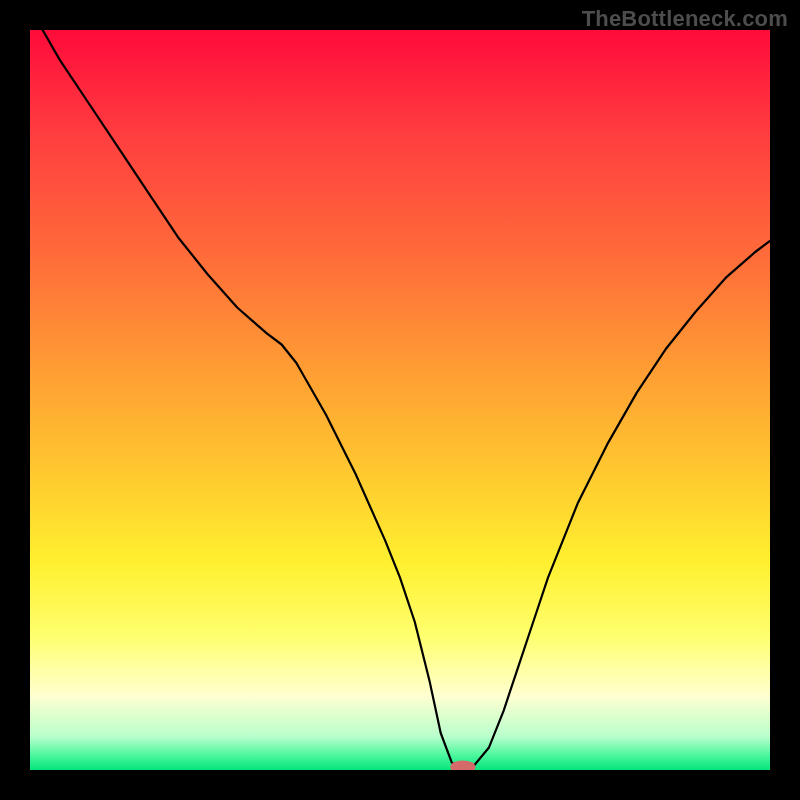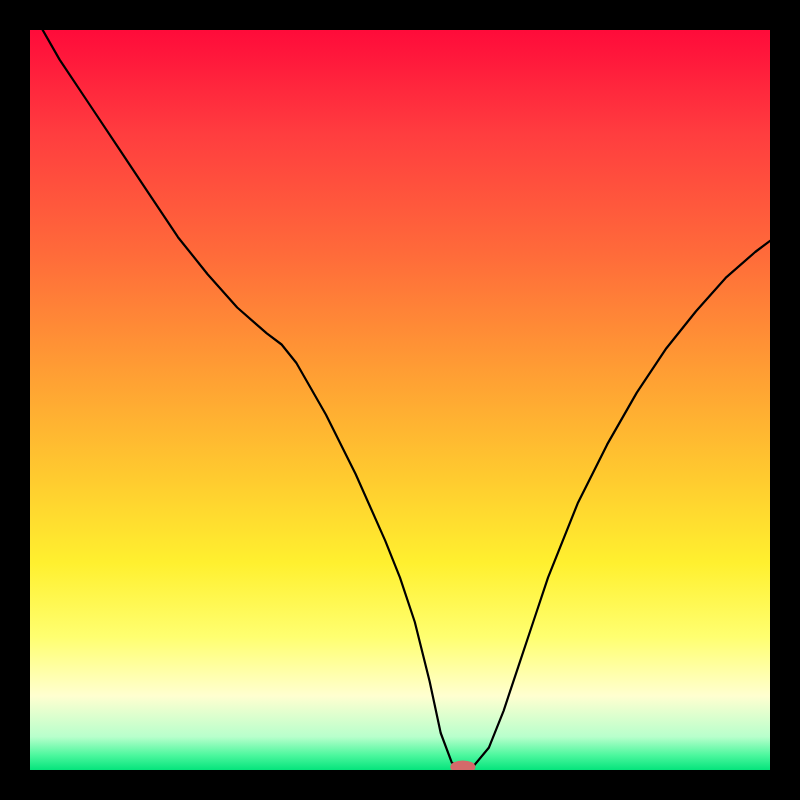--- a/index.html
+++ b/index.html
@@ -48,20 +48,21 @@
     stroke-linejoin: round;
   }
   .marker {
     fill: #d46a6a;
   }
 </style>
 </head>
 <body>
 
 <div class="frame">
+  <div class="watermark">TheBottleneck.com</div>
 
   <div class="plot">
     <svg viewBox="0 0 100 100" preserveAspectRatio="none">
       <defs>
         <linearGradient id="bg-grad" x1="0" y1="0" x2="0" y2="1">
         <stop offset="0%" stop-color="#ff0b3a"></stop>
             <stop offset="14.000000000000002%" stop-color="#ff3d3f"></stop>
             <stop offset="30%" stop-color="#ff6a3a"></stop>
             <stop offset="45%" stop-color="#ff9a34"></stop>
             <stop offset="60%" stop-color="#ffc92f"></stop>

